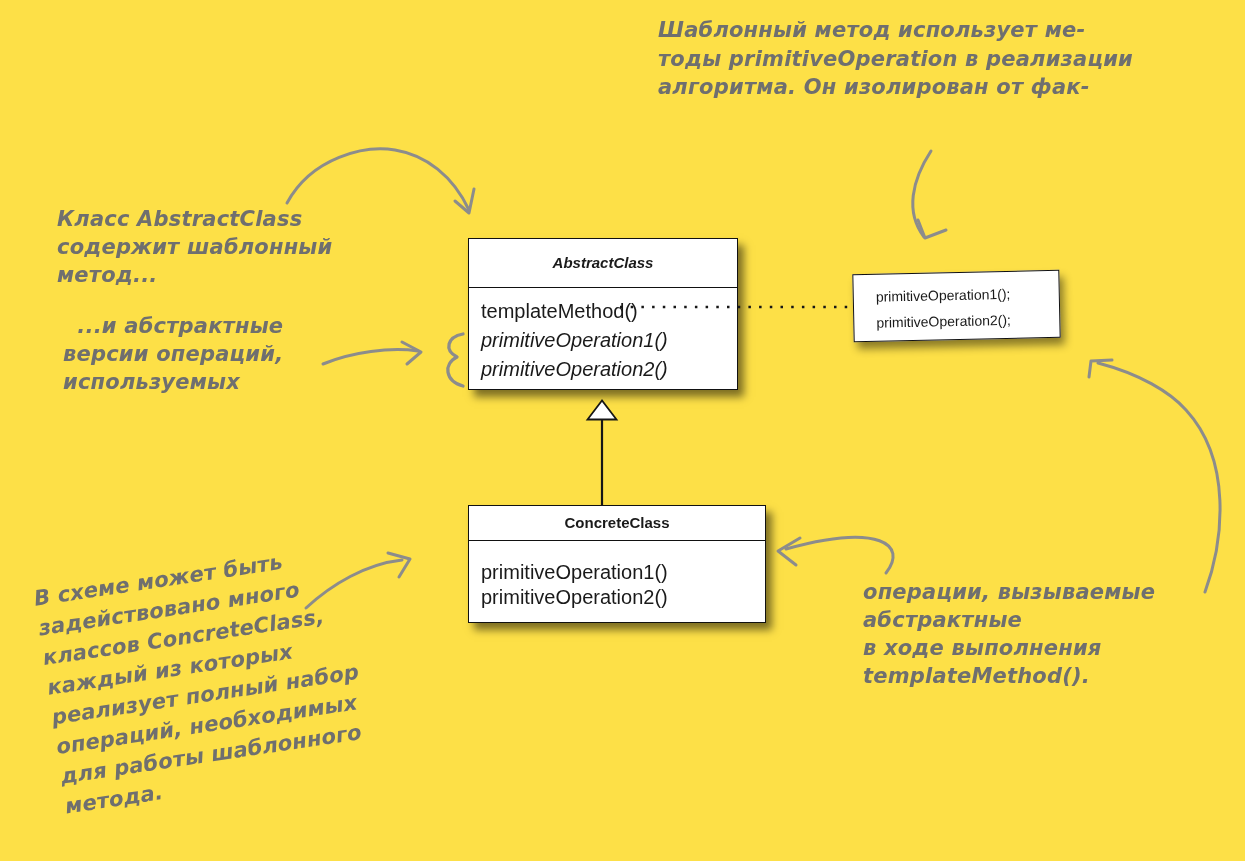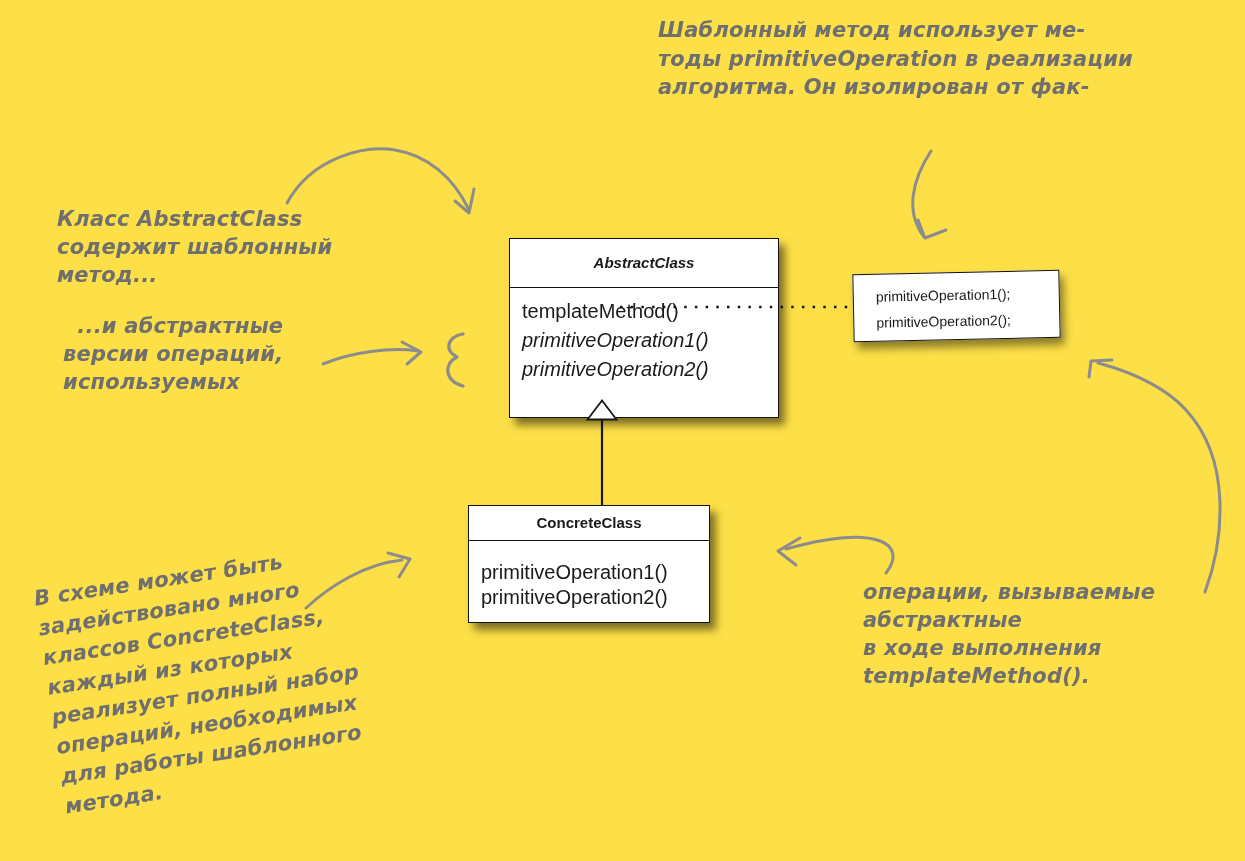--- a/index.html
+++ b/index.html
@@ -22,24 +22,24 @@
     box-shadow:6px 7px 8px rgba(0,0,0,.5);color:#1a1a1a;box-sizing:border-box;
   }
   .uml-title{
     display:flex;align-items:center;justify-content:center;
     font-weight:bold;font-size:15px;border-bottom:1.5px solid #111;
   }
   .uml-title.it{font-style:italic;}
   .uml-methods{font-size:20px;}
   .uml-methods .m{display:block;}
   .uml-methods .m.it{font-style:italic;}
-  #abstract-box{left:468px;top:238px;width:270px;height:180px;margin-left:41px;}
+  #abstract-box{left:468px;top:238px;width:270px;height:152px;}
   #abstract-box .uml-title{height:47.5px;}
   #abstract-box .uml-methods{padding:9px 0 0 12px;line-height:29px;}
-  #concrete-box{left:468px;top:505px;width:242px;height:118px;}
+  #concrete-box{left:468px;top:505px;width:298px;height:118px;}
   #concrete-box .uml-title{height:33.5px;}
   #concrete-box .uml-methods{padding:19px 0 0 12px;line-height:25px;}
   
   #code-note{
     position:absolute;left:853px;top:272px;width:207px;height:68px;
     background:#fff;border:1.2px solid #111;box-sizing:border-box;
     box-shadow:4px 7px 8px rgba(0,0,0,.45);
     transform:rotate(-1.2deg);
     font-size:14px;line-height:26px;color:#1a1a1a;padding:9px 0 0 22px;
   }

